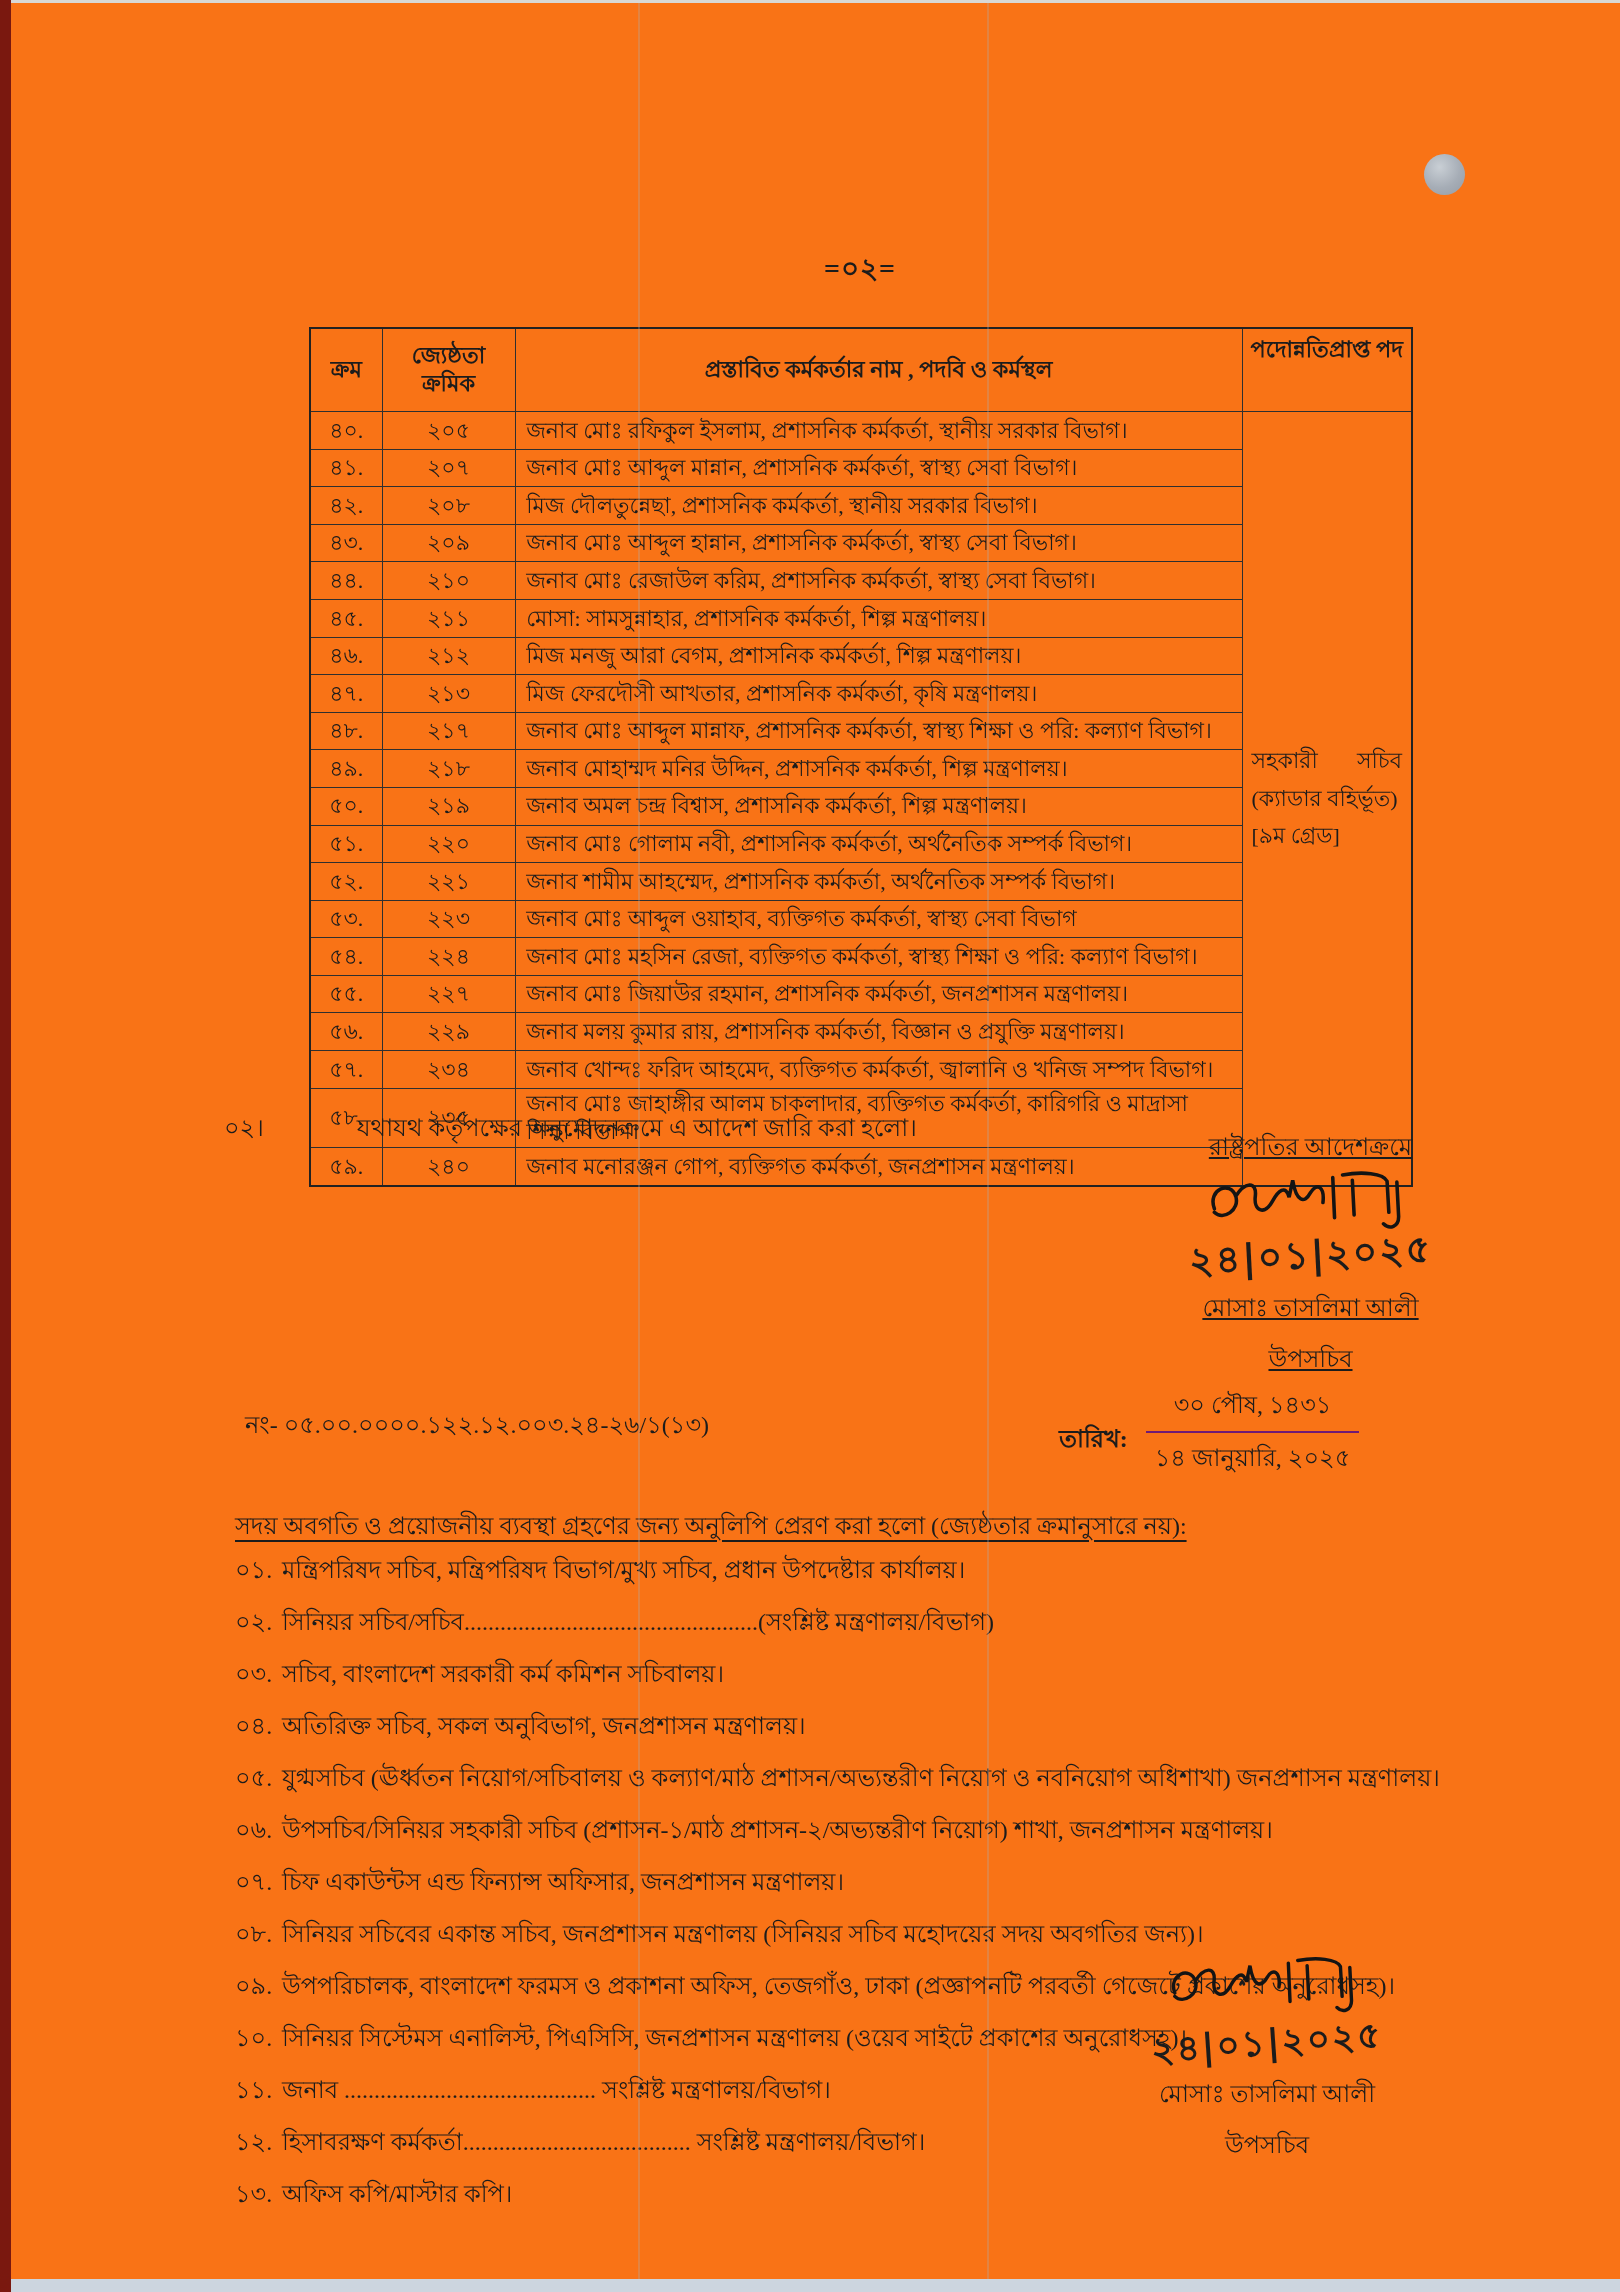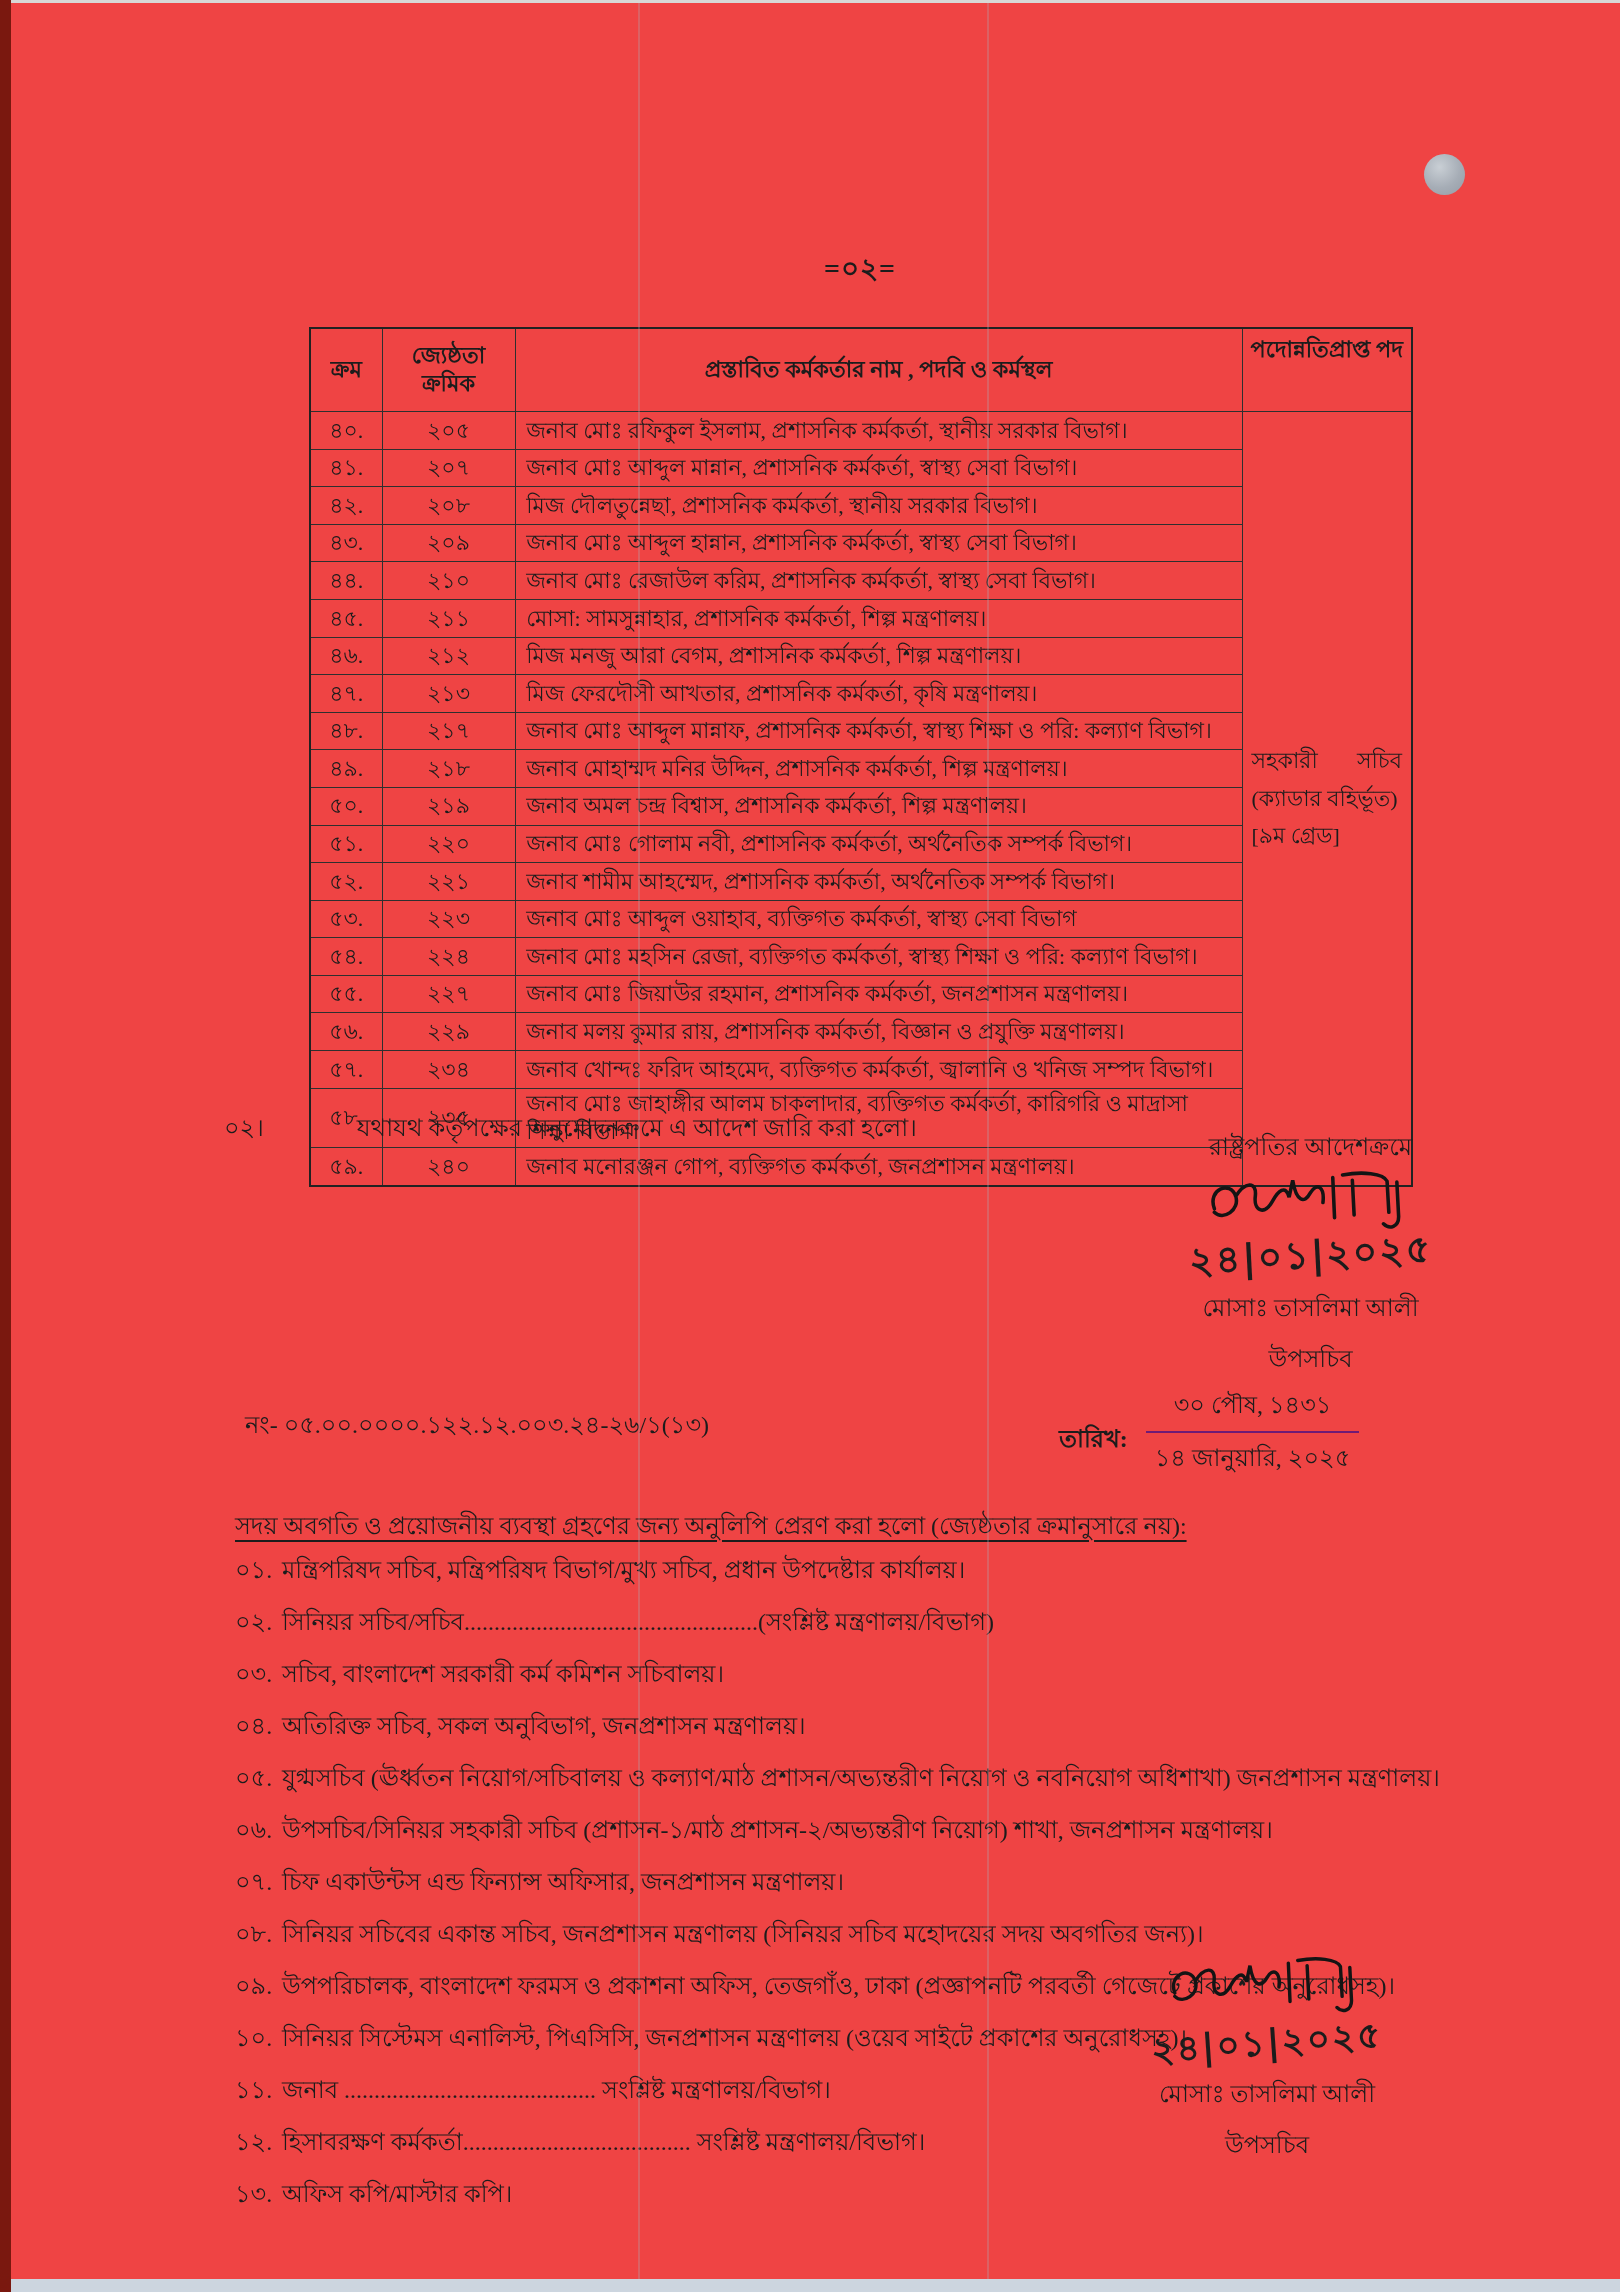--- a/index.html
+++ b/index.html
@@ -1,19 +1,19 @@
 <!DOCTYPE html>
 <html lang="bn" style="font-size:14.3px"><head>
 <meta charset="utf-8">
 <style>
   html,body{margin:0;padding:0;background:#ffffff;}
   .page{
     position:relative;
     width:1620px;height:2293px;
-    background:#ef4444;
+    background:#f97316;
     font-family:"Liberation Serif","DejaVu Serif",serif;
     color:#1c1c1c;
     overflow:hidden;
   }
   
   .left-stripe{position:absolute;left:0;top:0;width:10.7px;height:2293px;background:#7a180f;z-index:6;}
   .bottom-strip{position:absolute;left:0;bottom:0;width:1620px;height:14.3px;background:#ccd5df;z-index:5;}
   .top-line{position:absolute;left:0;top:0;width:1620px;height:2.7px;background:#d8d8d6;z-index:5;}
   .fold{position:absolute;top:0;width:1.8px;height:2293px;background:rgba(170,176,188,0.28);z-index:1;}
   .fold.f1{left:638px;}
@@ -49,21 +49,21 @@
   td.c-promo{vertical-align:middle;padding:5.4px 9px !important;}
   .promo-inner{font-size:22px;line-height:1.7;}
   .promo-l1{display:flex;justify-content:space-between;}
   
   .order-para{
     position:absolute;left:224px;top:1109px;width:1164px;
     display:flex;gap:93px;font-size:24px;
   }
   
   .sig-block{position:absolute;text-align:center;z-index:2;}
-  .sig-top{left:1109px;top:1128px;width:403px;}
+  .sig-top{left:1109px;top:1128px;width:403px;text-decoration:underline;}
   .sig-bottom{left:1070px;top:1954px;width:394px;}
   .sig-order{font-size:24px;}
   .sig-svg{display:block;margin:0 auto;margin-top:-1.8px;}
   .sig-date{
     display:inline-block;font-size:38px;letter-spacing:1.8px;
     transform:rotate(-3deg);margin-top:-14.3px;font-weight:bold;
     font-family:"DejaVu Sans","Liberation Sans",sans-serif;
   }
   .sig-bottom .sig-date{font-size:36px;transform:rotate(-4deg);margin-top:-7.2px;}
   .sig-name{font-size:24px;margin-top:0px;}

